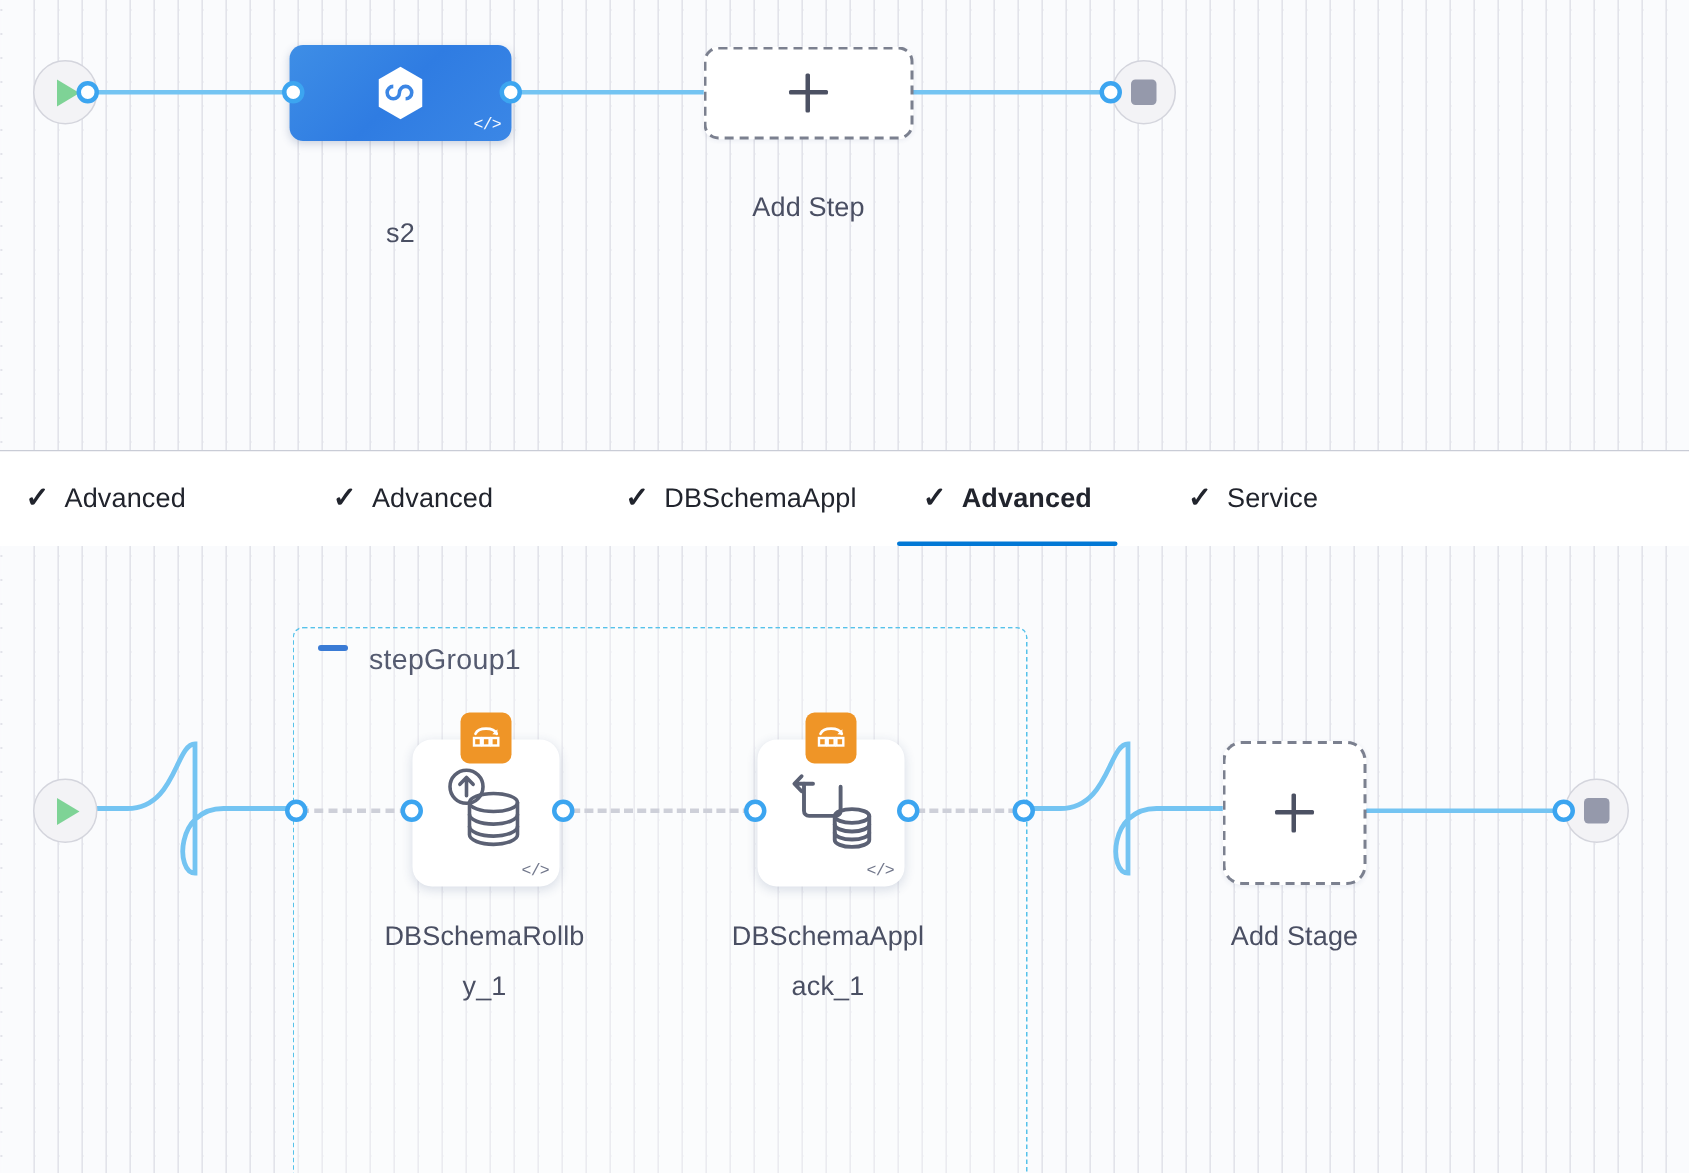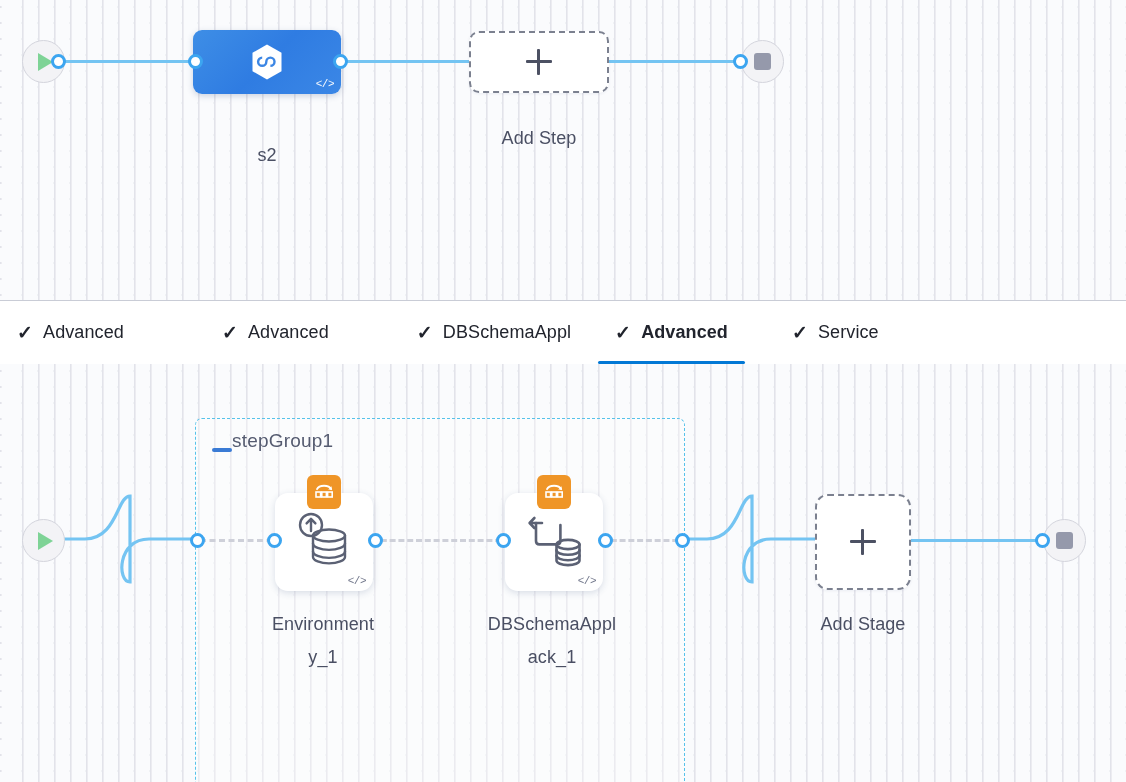--- a/index.html
+++ b/index.html
@@ -207,21 +207,22 @@
   .step-group {
     position: absolute;
     border: 1.6px dashed #56c2ea;
     border-radius: 7px;
     background: rgba(255,255,255,0.30);
   }
   .sg-header {
     position: absolute;
     left: 16px; top: 11px;
     display: flex;
-    align-items: flex-end;
+    align-items: flex-start;
+    gap: 14px;
   }
   .sg-minus {
     width: 20px; height: 3.6px;
     background: #3a7bd5;
     border-radius: 2px;
     cursor: pointer;
   }
   .sg-title {
     font-size: 19px;
     color: #555b70;
@@ -369,21 +370,21 @@
           <circle cx="20" cy="18" r="11"></circle>
           <path d="M20 24 L20 12 M15.6 16.4 L20 11.8 L24.4 16.4"></path>
           <ellipse cx="38" cy="28.5" rx="16" ry="6"></ellipse>
           <path d="M22 28.5 L22 50 C22 53.4 29.2 56.4 38 56.4 C46.8 56.4 54 53.4 54 50 L54 28.5"></path>
           <path d="M22 36.5 C22 39.9 29.2 42.9 38 42.9 C46.8 42.9 54 39.9 54 36.5"></path>
           <path d="M22 44.5 C22 47.9 29.2 50.9 38 50.9 C46.8 50.9 54 47.9 54 44.5"></path>
         </svg>
       </span>
       <span class="code-badge dark">&lt;/&gt;</span>
     </div>
-    <div class="node-label" style="left:240px; top:244px; width:166px;">Environment
+    <div class="node-label" style="left:240px; top:244px; width:166px;">DBSchemaRollb
 y_1</div>
 
     <div class="node step-node" style="left:505px; top:129px;">
       <span class="svc-badge">
         <svg width="24" height="24" viewBox="0 0 24 24" fill="none">
           <path d="M5 9.2 C7 4.6 17 4.6 19.2 9.2" stroke="#ffffff" stroke-width="1.8" stroke-linecap="round"></path>
           <path d="M19.6 6.2 L19.6 9.8 L16.2 9.5 Z" fill="#ffffff"></path>
           <rect x="4" y="12" width="4.6" height="5" stroke="#ffffff" stroke-width="1.6"></rect>
           <rect x="9.8" y="12" width="4.6" height="5" stroke="#ffffff" stroke-width="1.6"></rect>
           <rect x="15.6" y="12" width="4.6" height="5" stroke="#ffffff" stroke-width="1.6"></rect>

